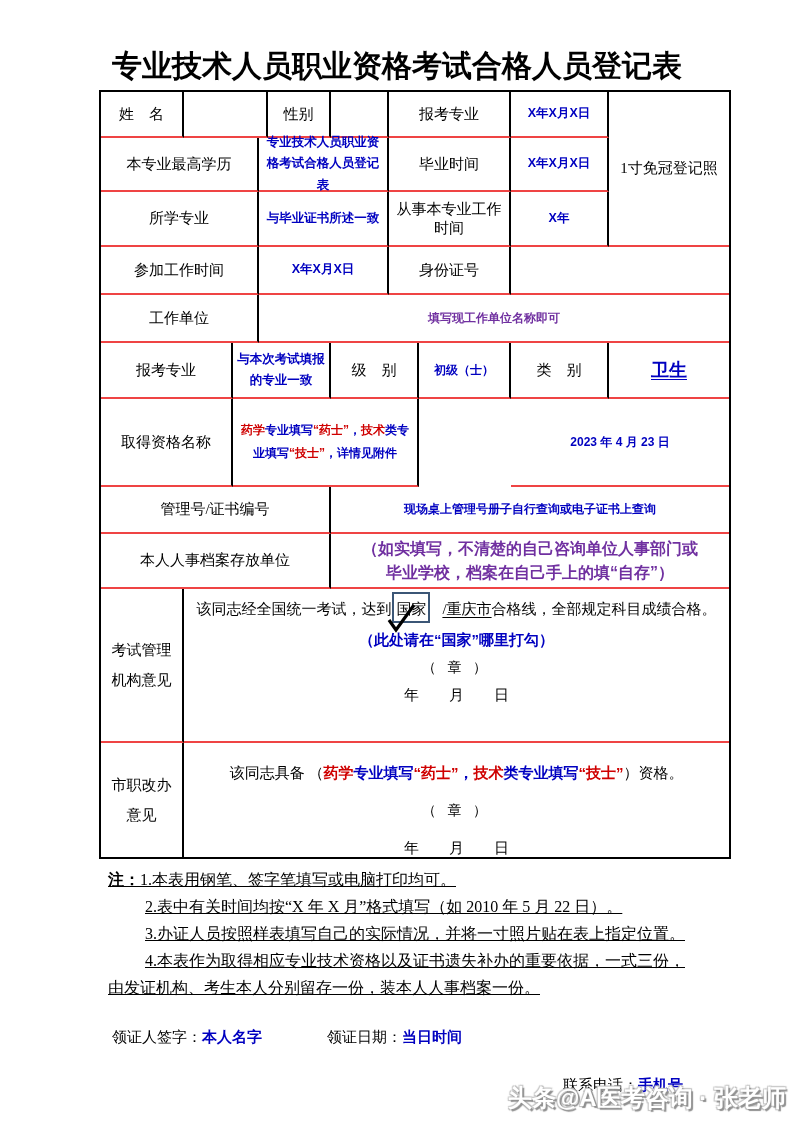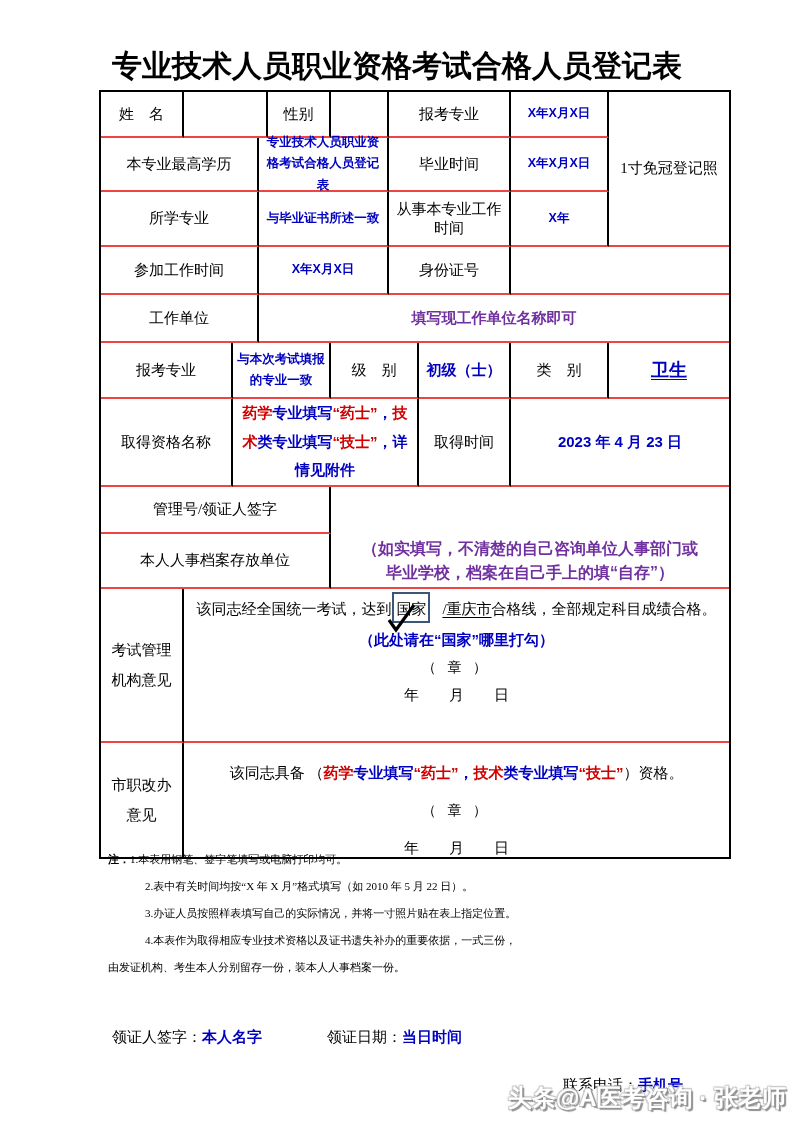--- a/index.html
+++ b/index.html
@@ -21,34 +21,34 @@
   .nbr { border-right:none; } .nbb { border-bottom:none; }
 
   .lbl { font-size:15px; }
   .pre { white-space:pre; }
   .ann { font-family:"Liberation Sans","DejaVu Sans",sans-serif; font-weight:bold; }
   .blue { color:var(--blue); }
   .purple { color:var(--purple); }
   .c-red { color:var(--red); }
   .c-blue { color:var(--blue); }
   .sm { font-size:12.5px; line-height:1.7; }
-  .md { font-size:15px; }
+  .md { font-size:12px; }
   .lg { font-size:18px; }
   .ul { text-decoration:underline; text-underline-offset:3px; }
 
   .op-cell { justify-content:flex-start; align-items:center; }
   .op-line { font-size:15px; line-height:1.55; }
   .seal { font-size:14px; letter-spacing:4px; }
 
   .gj-box { display:inline-block; position:relative; border:2px solid #3b5676;
             padding:4px 2px 0 2px; margin:-9px 12px -2px 1px; }
   .gj-box svg { position:absolute; left:-9px; bottom:-12px; }
 
-  .notes { position:absolute; left:108px; top:846px; width:626px;
-           font-size:11px; line-height:27px; }
+  .notes { position:absolute; left:108px; top:866px; width:626px;
+           font-size:16px; line-height:27px;text-decoration:underline; }
   .notes .ind { padding-left:37px; }
   .note-head { font-weight:bold; }
 
   .footer-line { position:absolute; top:1028px; left:0; width:794px; height:26px; font-size:15px; }
   .footer-item { position:absolute; white-space:nowrap; }
   .fi-1 { left:112px; } .fi-2 { left:327px; } .fi-3 { left:563px;margin-top:48px; }
   .f-val { color:var(--blue); font-weight:bold; font-family:"Liberation Sans","DejaVu Sans",sans-serif; }
 
   .watermark { position:absolute; top:1082px; right:8px; font-size:24px; font-weight:bold;
                font-family:"Liberation Sans","DejaVu Sans",sans-serif; color:#ffffff;
@@ -95,24 +95,24 @@
     <div class="cell ann blue md" style="grid-area:6/8/7/9">初级（士）</div>
     <div class="cell lbl pre" style="grid-area:6/9/7/10">类    别</div>
     <div class="cell ann blue lg ul nbr" style="grid-area:6/10/7/11">卫生</div>
 
     <div class="cell lbl" style="grid-area:7/1/8/3">取得资格名称</div>
     <div class="cell ann md" style="grid-area:7/3/8/8; line-height:1.9">
       <span>
         <span class="c-red">药学</span><span class="c-blue">专业填写</span><span class="c-red">“药士”</span><span class="c-blue">，</span><span class="c-red">技术</span><span class="c-blue">类专业填写</span><span class="c-red">“技士”</span><span class="c-blue">，详情见附件</span>
       </span>
     </div>
-    <div class="cell lbl" style="grid-area:7/8/8/9">取得时间</div>
     <div class="cell ann blue md nbr" style="grid-area:7/9/8/11">2023 年 4 月 23 日</div>
 
-    <div class="cell lbl" style="grid-area:8/1/9/6">管理号/领证人签字</div>
+    <div class="cell lbl" style="grid-area:8/1/9/6">管理号/证书编号</div>
+    <div class="cell ann blue md nbr" style="grid-area:8/6/9/11">现场桌上管理号册子自行查询或电子证书上查询</div>
 
     <div class="cell lbl" style="grid-area:9/1/10/6">本人人事档案存放单位</div>
     <div class="cell ann purple nbr" style="grid-area:9/6/10/11; font-size:16px; line-height:1.5">
       <span>（如实填写，不清楚的自己咨询单位人事部门或</span>
       <span>毕业学校，档案在自己手上的填“自存”）</span>
     </div>
 
     <div class="cell lbl" style="grid-area:10/1/11/2; line-height:2">
       <span>考试管理</span>
       <span>机构意见</span>

